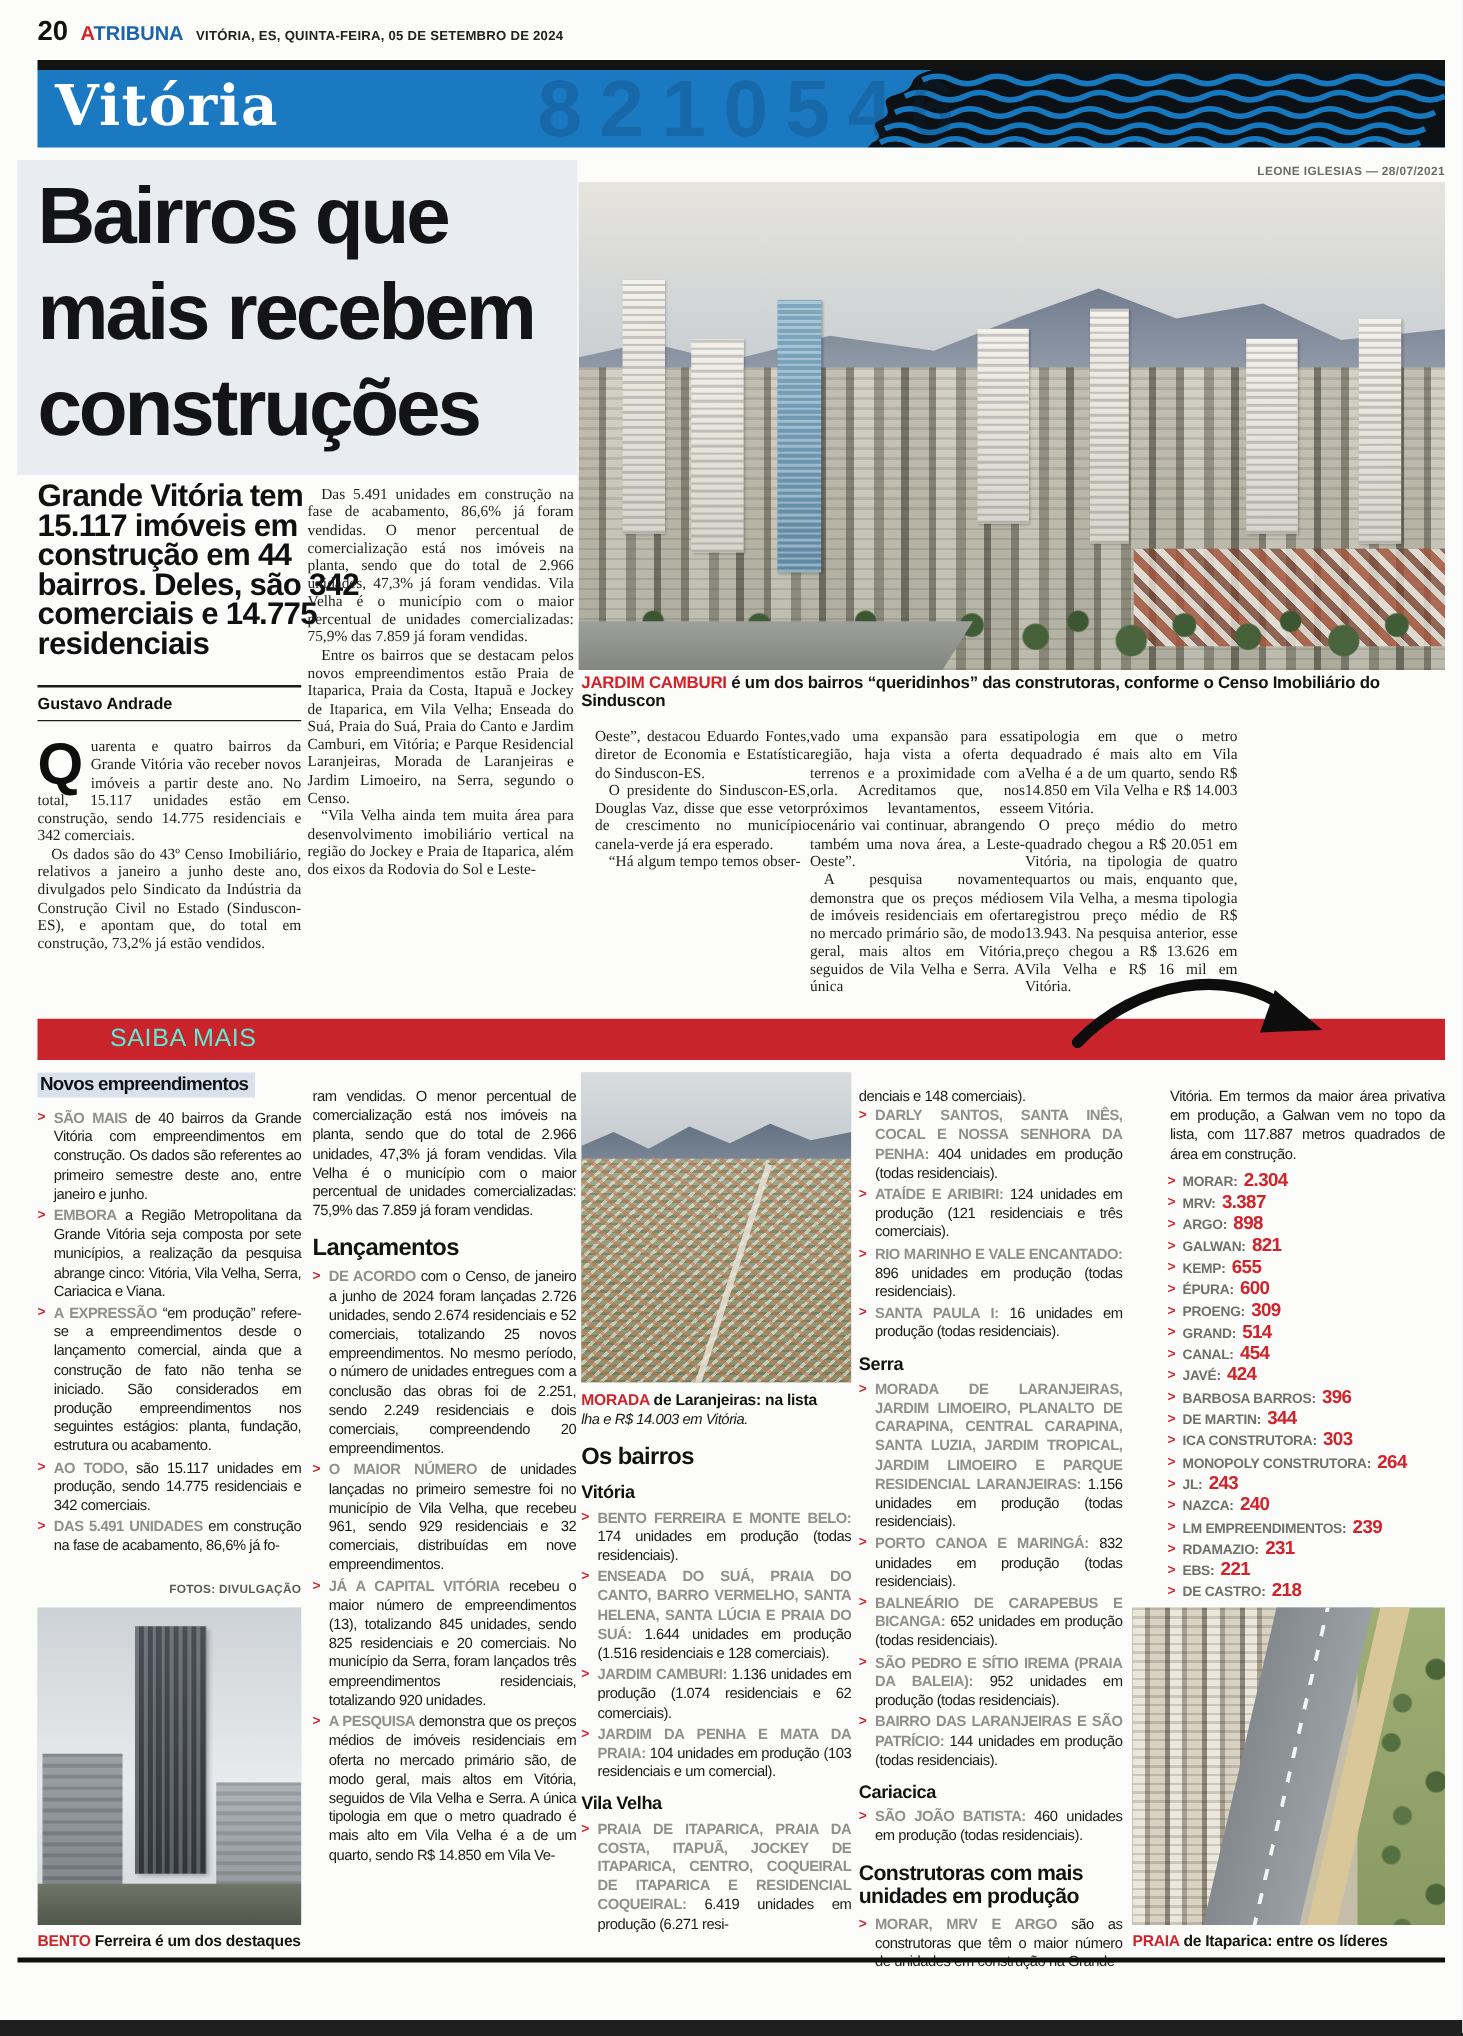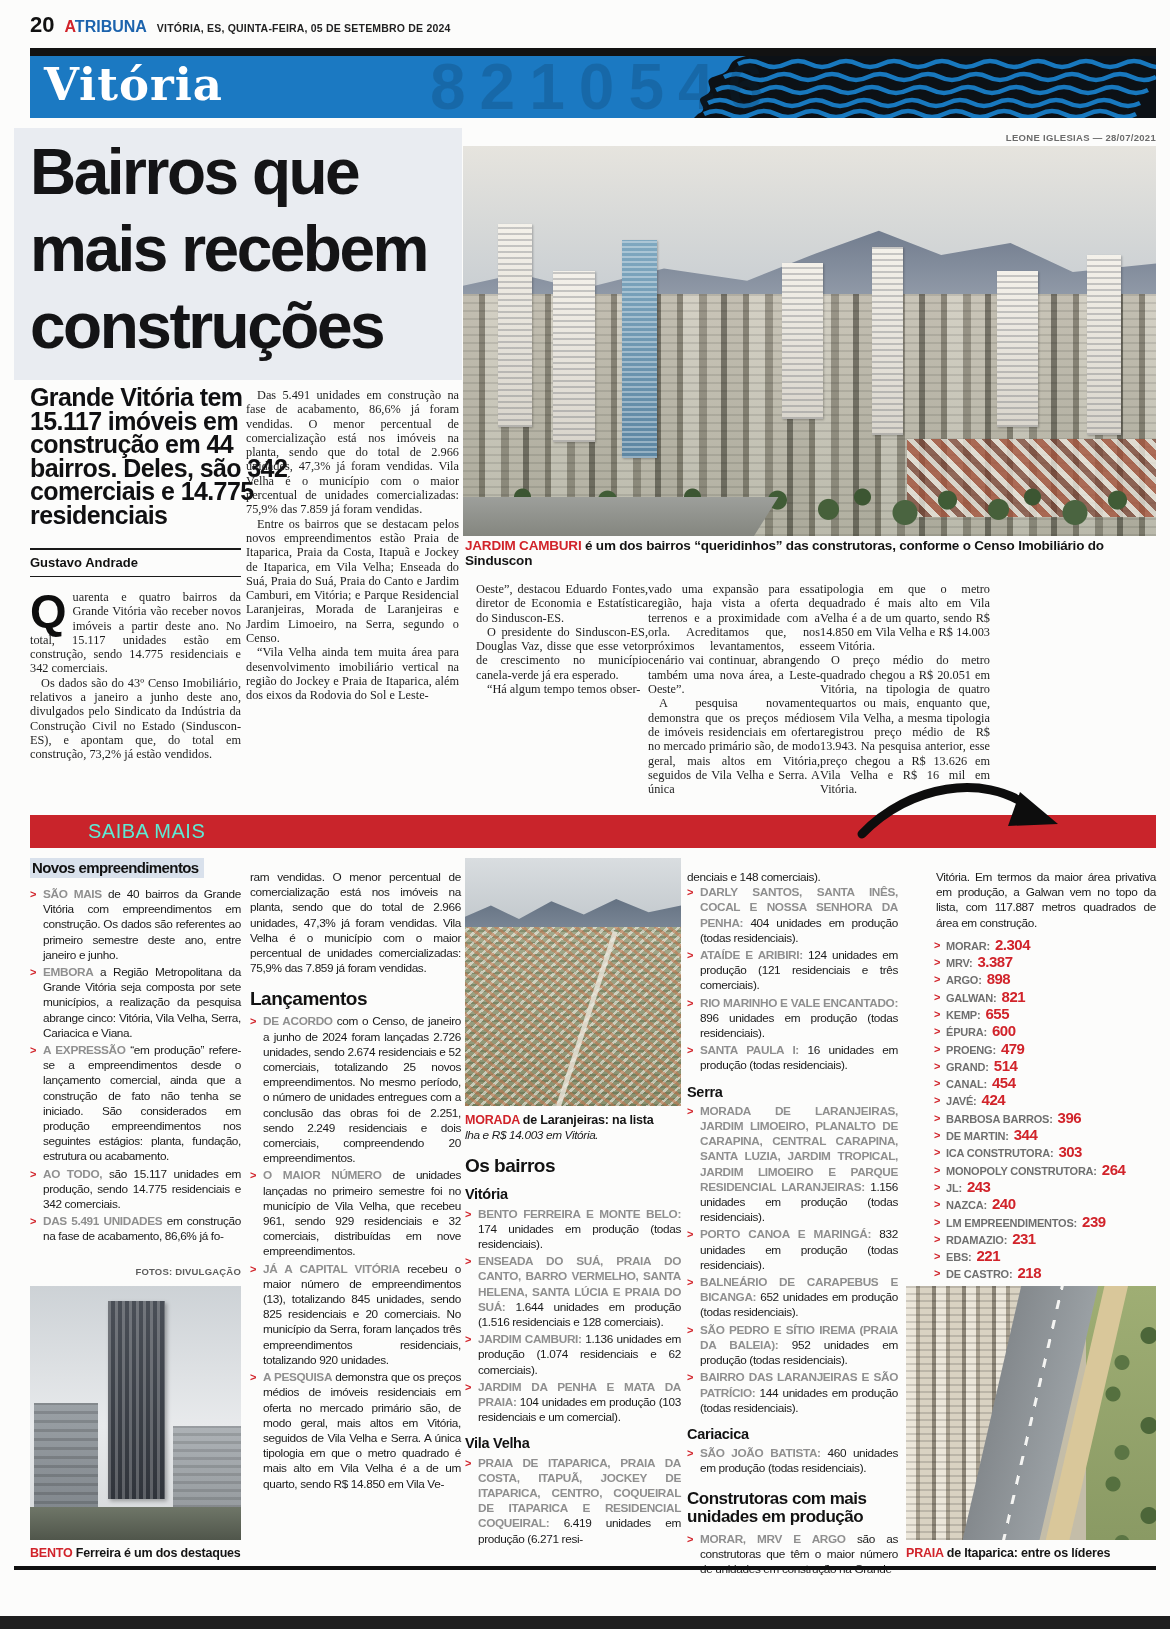--- a/index.html
+++ b/index.html
@@ -290,21 +290,21 @@
 
   <div class="scol s5">
     <p class="scont intro">Vitória. Em termos da maior área privativa em produção, a Galwan vem no topo da lista, com 117.887 metros quadrados de área em construção.</p>
     <div class="builders">
       <div class="bl"><span class="bn">MORAR:</span><span class="bv">2.304</span></div>
       <div class="bl"><span class="bn">MRV:</span><span class="bv">3.387</span></div>
       <div class="bl"><span class="bn">ARGO:</span><span class="bv">898</span></div>
       <div class="bl"><span class="bn">GALWAN:</span><span class="bv">821</span></div>
       <div class="bl"><span class="bn">KEMP:</span><span class="bv">655</span></div>
       <div class="bl"><span class="bn">ÉPURA:</span><span class="bv">600</span></div>
-      <div class="bl"><span class="bn">PROENG:</span><span class="bv">479</span></div>
+      <div class="bl"><span class="bn">PROENG:</span><span class="bv">309</span></div>
       <div class="bl"><span class="bn">GRAND:</span><span class="bv">514</span></div>
       <div class="bl"><span class="bn">CANAL:</span><span class="bv">454</span></div>
       <div class="bl"><span class="bn">JAVÉ:</span><span class="bv">424</span></div>
       <div class="bl"><span class="bn">BARBOSA BARROS:</span><span class="bv">396</span></div>
       <div class="bl"><span class="bn">DE MARTIN:</span><span class="bv">344</span></div>
       <div class="bl"><span class="bn">ICA CONSTRUTORA:</span><span class="bv">303</span></div>
       <div class="bl"><span class="bn">MONOPOLY CONSTRUTORA:</span><span class="bv">264</span></div>
       <div class="bl"><span class="bn">JL:</span><span class="bv">243</span></div>
       <div class="bl"><span class="bn">NAZCA:</span><span class="bv">240</span></div>
       <div class="bl"><span class="bn">LM EMPREENDIMENTOS:</span><span class="bv">239</span></div>

